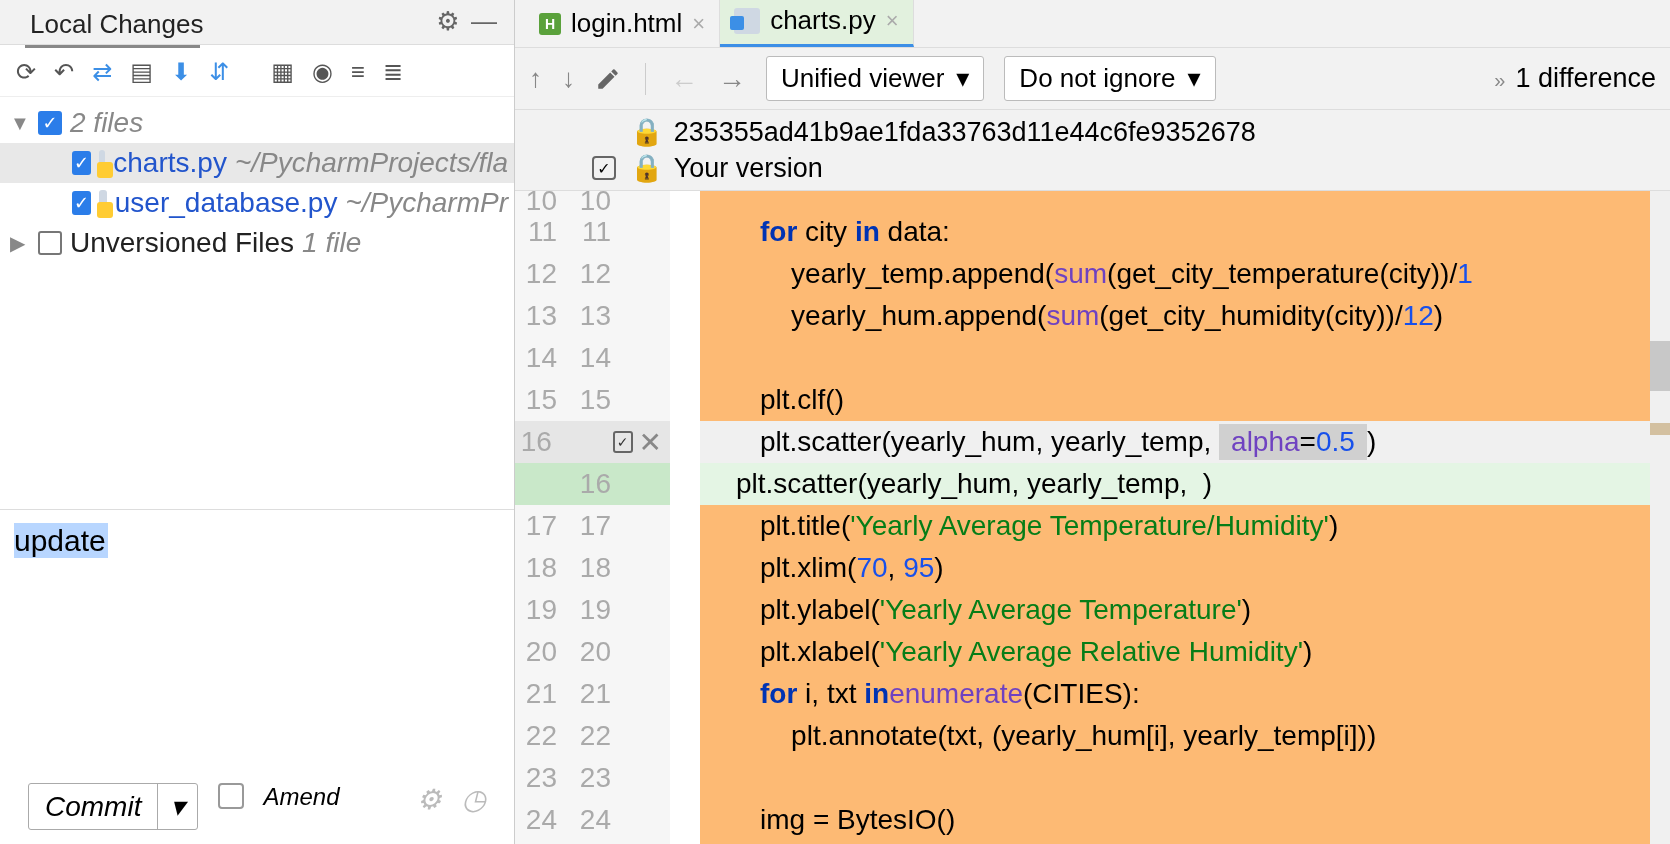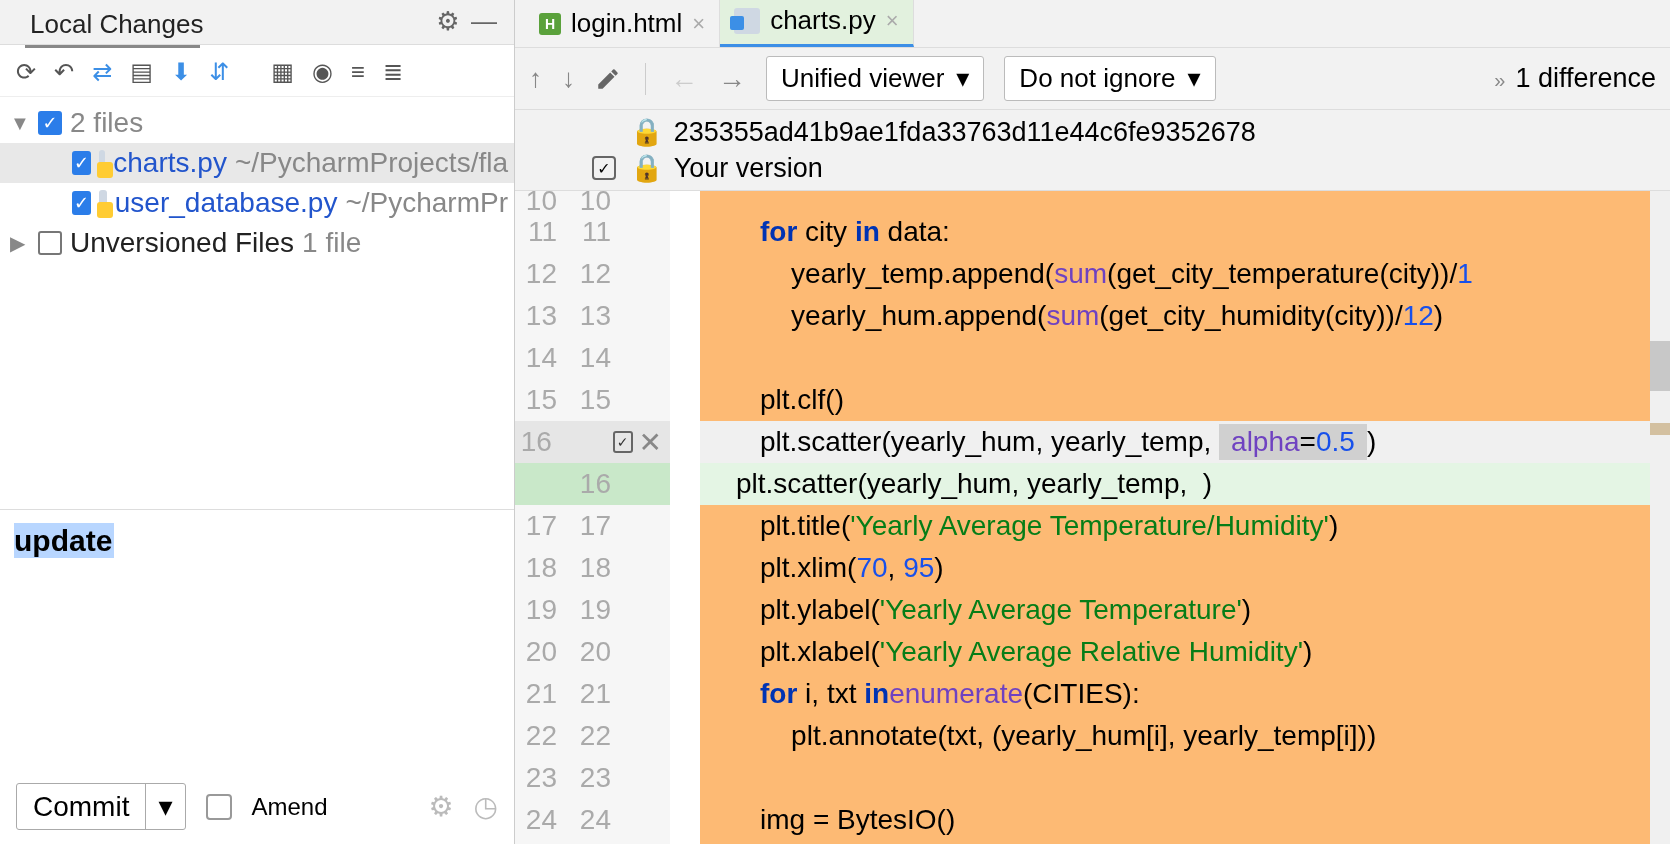--- a/index.html
+++ b/index.html
@@ -12,32 +12,32 @@
 .lp-toolbar { display:flex; gap: 18px; padding: 10px 16px; align-items:center; background:#fff; border-bottom:1px solid #eee; }
 .lp-toolbar .tb-icon { color:#555; font-size:24px; cursor:pointer; }
 .lp-tree { flex: 0 0 auto; padding: 6px 0; background:#fff; }
 .tree-row { display:flex; align-items:center; padding: 4px 6px 4px 10px; gap: 8px; white-space: nowrap; overflow:hidden; font-size:28px; }
 .tree-row.indent1 { padding-left: 72px; }
 .tree-arrow { color:#888; font-size:20px; width:20px; display:inline-block; }
 .chk { width:24px; height:24px; border:2px solid #777; border-radius:3px; display:inline-flex; align-items:center; justify-content:center; }
 .chk.checked { background:#2b7de9; border-color:#2b7de9; color:#fff; font-size:18px; }
 .tree-label { color:#222; }
 .tree-label.link { color:#2255cc; }
-.tree-sub { color:#888; }
+.tree-sub { color:#888;font-style:italic; }
 .tree-bold { font-weight:700; }
 .file-icon { width:26px; height:26px; position:relative; display:inline-block; }
 .file-icon .doc { position:absolute; inset:0; background:#cfd8e3; border-radius:3px; }
 .file-icon .badge { position:absolute; bottom:-2px; left:-2px; width:16px; height:16px; background:#fc3; border-radius:3px; }
 .tree-row.selected { background:#e8e8e8; }
-.commit-msg { border-top:1px solid #ddd; padding: 14px; font-size:30px; flex: 0 0 auto; background:#fff; margin-top: 240px; font-weight: bold; }
+.commit-msg { border-top:1px solid #ddd; padding: 14px; font-size:30px; flex: 0 0 auto; background:#fff; margin-top: 240px; }
 .commit-msg span { background:#b8d6ff; padding:1px 2px 1px 0; }
 .branch-row { display:flex; align-items:center; padding: 6px 16px; gap:24px; }
 .branch-badge { background:#e2e2e2; padding: 4px 8px; border-radius:3px; font-size:27px; }
 .branch-link { color:#2255cc; font-size:28px; }
-.commit-row { display:flex; align-items:center; gap:20px; padding: 14px 16px; }
+.commit-row { display:flex; align-items:flex-start; gap:20px; padding: 14px 28px; font-style: italic; }
 .commit-btn { border:1px solid #aaa; background:#fff; border-radius:3px; display:flex; align-items:center; font-size:28px; }
 .commit-btn .lbl { padding:6px 16px; }
 .commit-btn .dd { border-left:1px solid #aaa; padding:6px 12px; }
 .amend-chk { width:26px; height:26px; border:2px solid #999; border-radius:4px; }
 .amend-label { font-size:24px; }
 .right-panel { flex:1; display:flex; flex-direction:column; background:#f2f2f2; overflow:hidden; }
 .tab-bar { display:flex; align-items:flex-end; background:#f2f2f2; border-bottom:1px solid #ddd; height:48px; padding-left:10px; }
 .tab { display:flex; align-items:center; gap:10px; padding:8px 14px; border-right:1px solid #ddd; cursor:pointer; }
 .tab .tab-label { font-size:26px; }
 .tab .close { color:#aaa; font-size:22px; }

